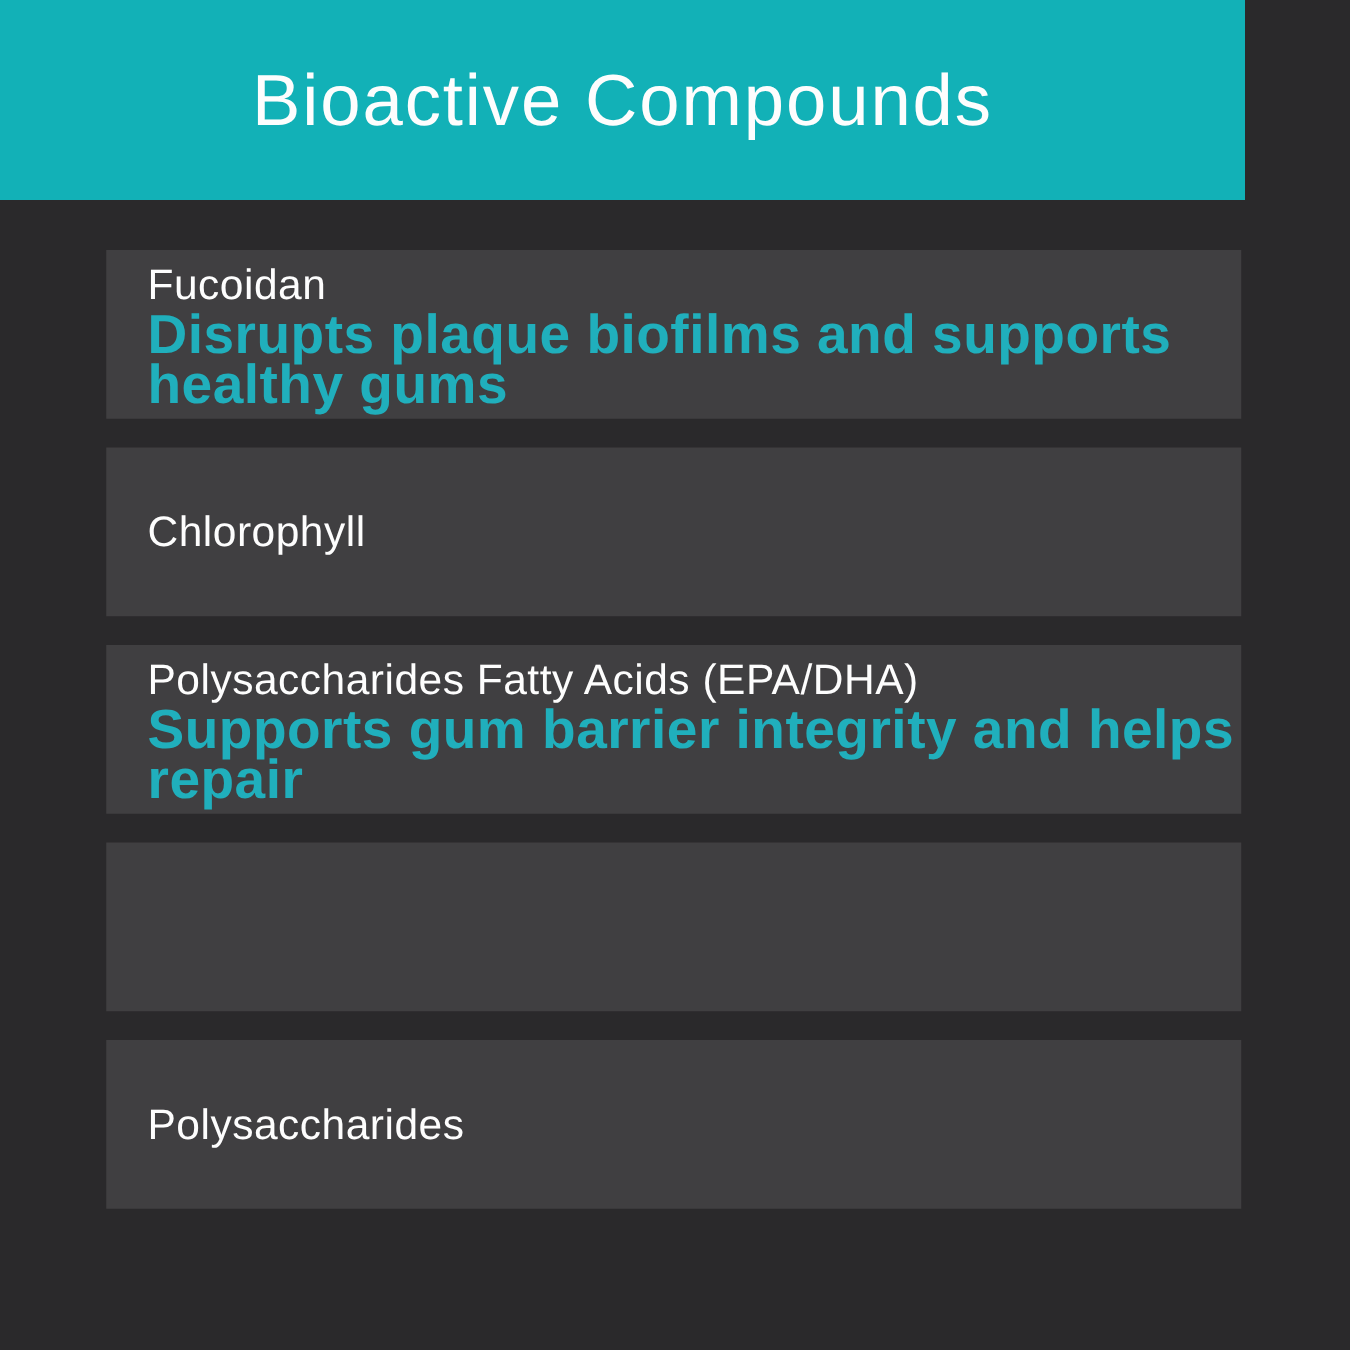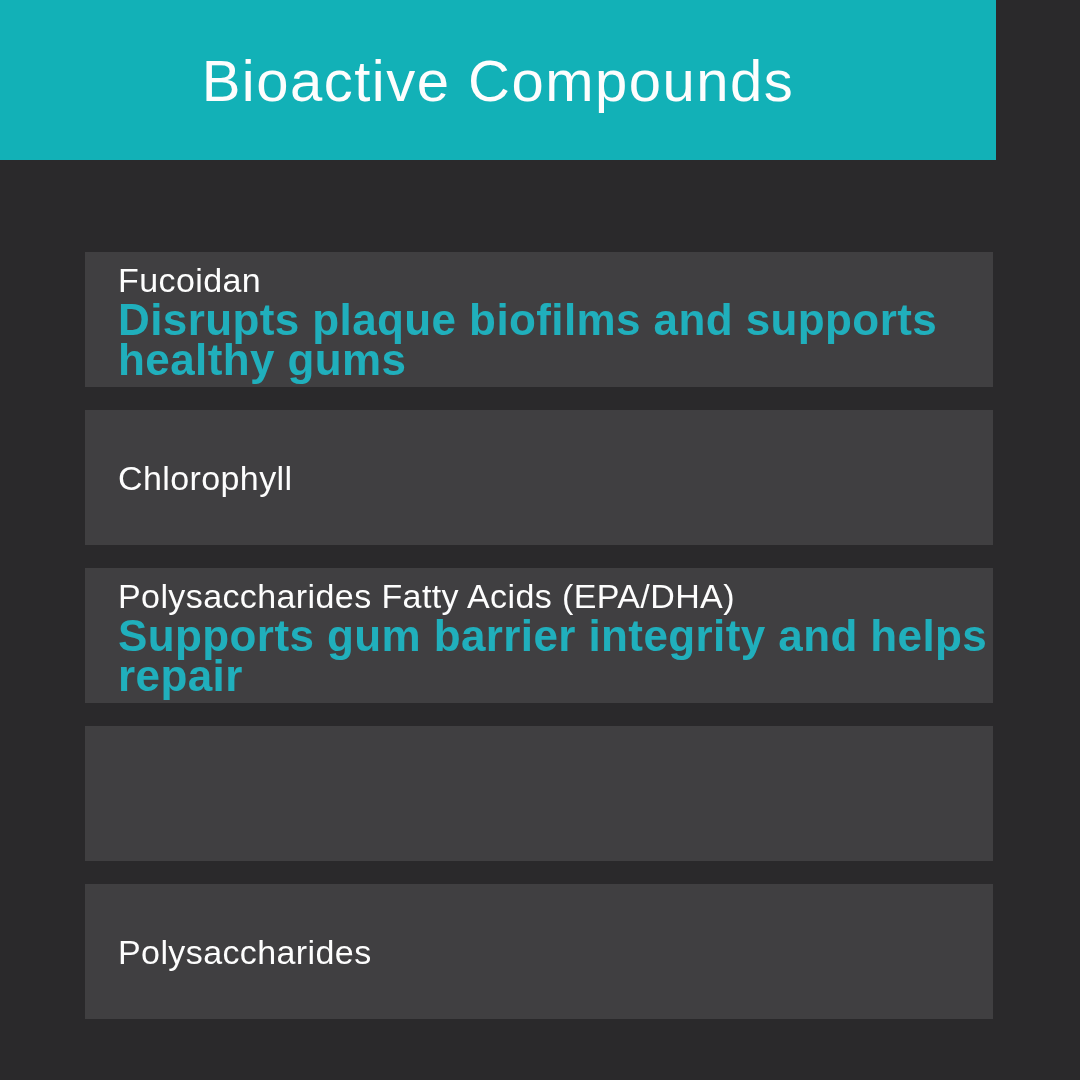--- a/index.html
+++ b/index.html
@@ -27,21 +27,21 @@
     align-items: center;
     justify-content: center;
   }
   .header h1 {
     color: var(--title-color);
     font-size: 58px;
     font-weight: 500;
     letter-spacing: 1.5px;
   }
   .cards {
-    margin-top: 92px;
+    margin-top: 40px;
     display: flex;
     flex-direction: column;
     gap: 23px;
     padding-left: 85px;
   }
   .card {
     width: 908px;
     height: 135px;
     background: var(--card-bg);
     display: flex;

